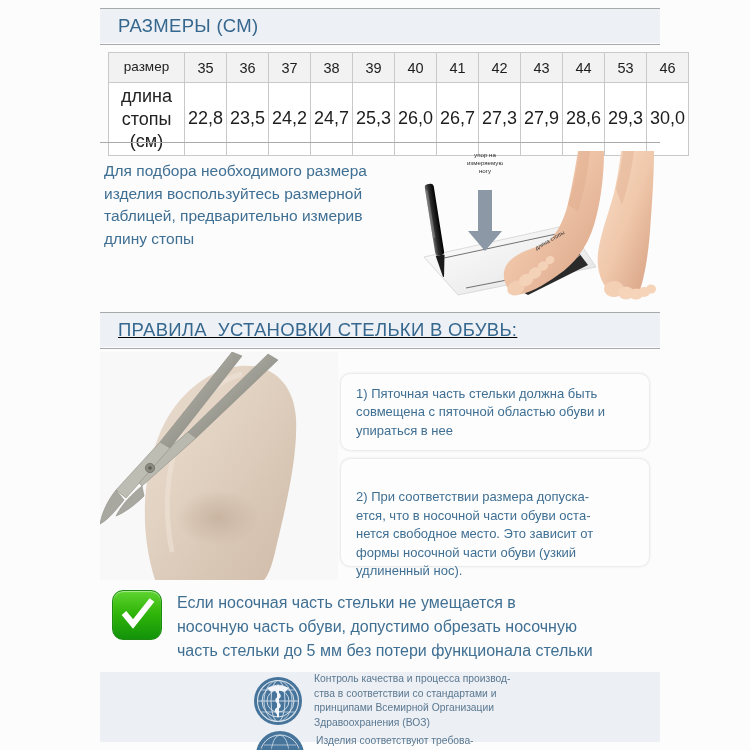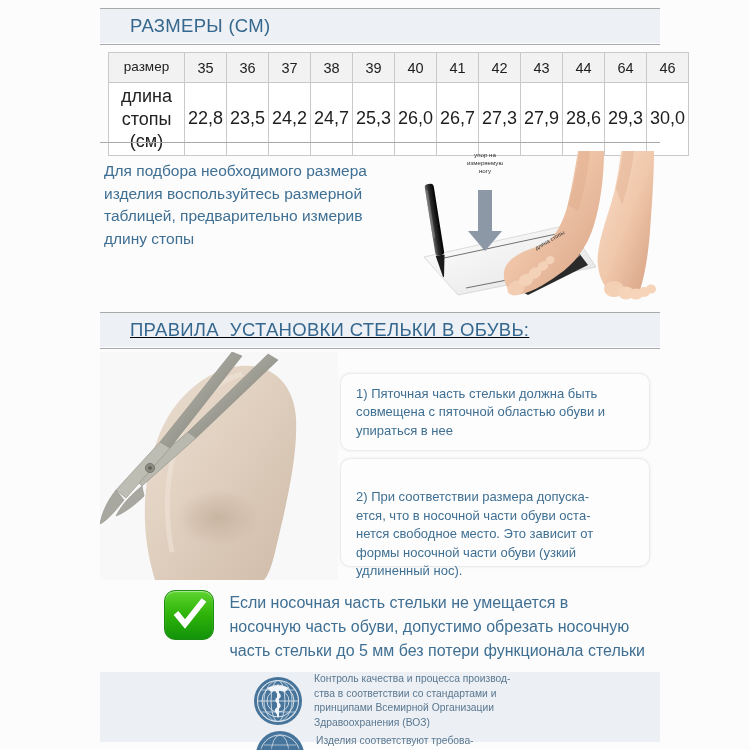--- a/index.html
+++ b/index.html
@@ -14,21 +14,21 @@
   
   .band {
     position: absolute;
     background: #edf0f4;
     display: flex; align-items: center;
   }
   .band-title {
     color: #36688f;
     font-size: 18.5px;
     letter-spacing: .3px;
-    padding-left: 30px;
+    padding-left: 18px;
     white-space: pre;
   }
   .rule { position: absolute; background: #a9a9a9; height: 1px; }
 
   
   .tbl { position: absolute; border-collapse: collapse; }
   .tbl td {
     border: 1px solid #c9c9c9;
     text-align: center;
     color: #1d1d1d;
@@ -116,21 +116,21 @@
       <td class="num">35</td>
       <td class="num">36</td>
       <td class="num">37</td>
       <td class="num">38</td>
       <td class="num">39</td>
       <td class="num">40</td>
       <td class="num">41</td>
       <td class="num">42</td>
       <td class="num">43</td>
       <td class="num">44</td>
-      <td class="num">64</td>
+      <td class="num">53</td>
       <td class="num">46</td>
     </tr>
     <tr class="body">
       <td class="lbl" style="white-space:pre-line;">длина
 стопы
 (см)</td>
       <td class="num">22,8</td>
       <td class="num">23,5</td>
       <td class="num">24,2</td>
       <td class="num">24,7</td>
@@ -300,21 +300,21 @@
   </div>
 
   <div class="card" style="left:341px; top:459px; width:308px; height:107px; white-space:pre-line;">
     <span>2) При соответствии размера допуска-
 ется, что в носочной части обуви оста-
 нется свободное место. Это зависит от
 формы носочной части обуви (узкий
 удлиненный нос).</span>
   </div>
 
-  <div class="chk-wrap" style="left:100px; top:590px; width:545px;justify-content:flex-end;">
+  <div class="chk-wrap" style="left:112px; top:590px; width:545px;">
     <div class="chk">
       <svg width="36" height="36" viewBox="0 0 36 36">
         <path d="M4 16 L13 27 L32 3" fill="none" stroke="#ffffff" stroke-width="6" stroke-linecap="butt" stroke-linejoin="miter"></path>
       </svg>
     </div>
     <div class="chk-text">Если носочная часть стельки не умещается в
 носочную часть обуви, допустимо обрезать носочную
 часть стельки до 5 мм без потери  функционала стельки</div>
   </div>
 

